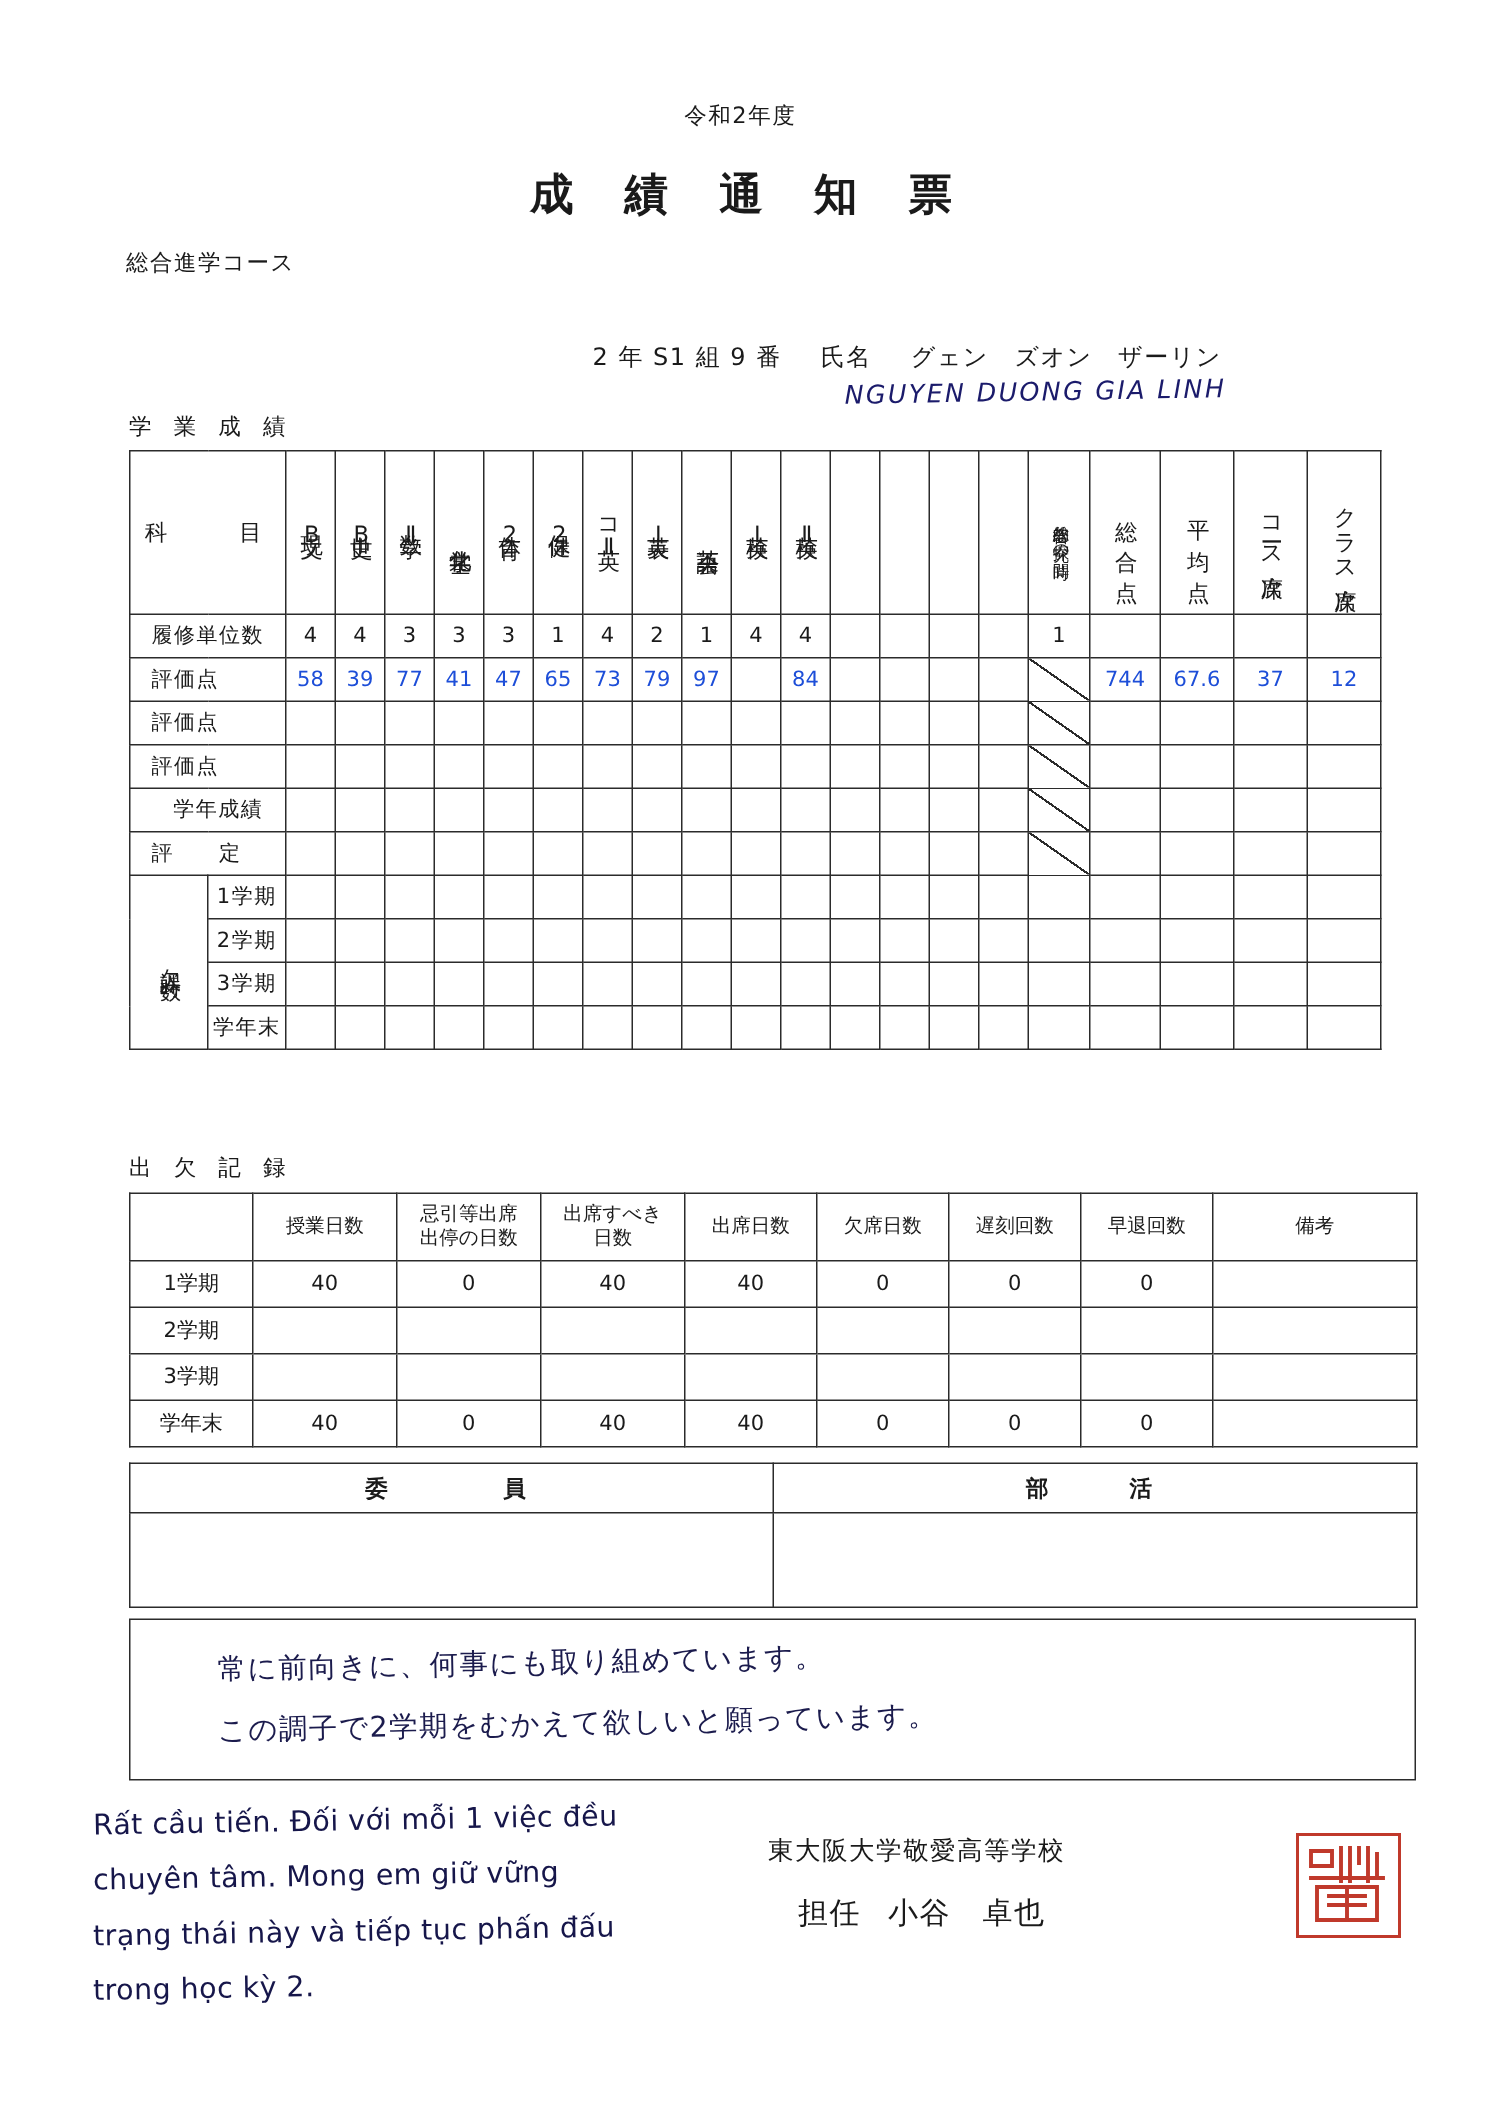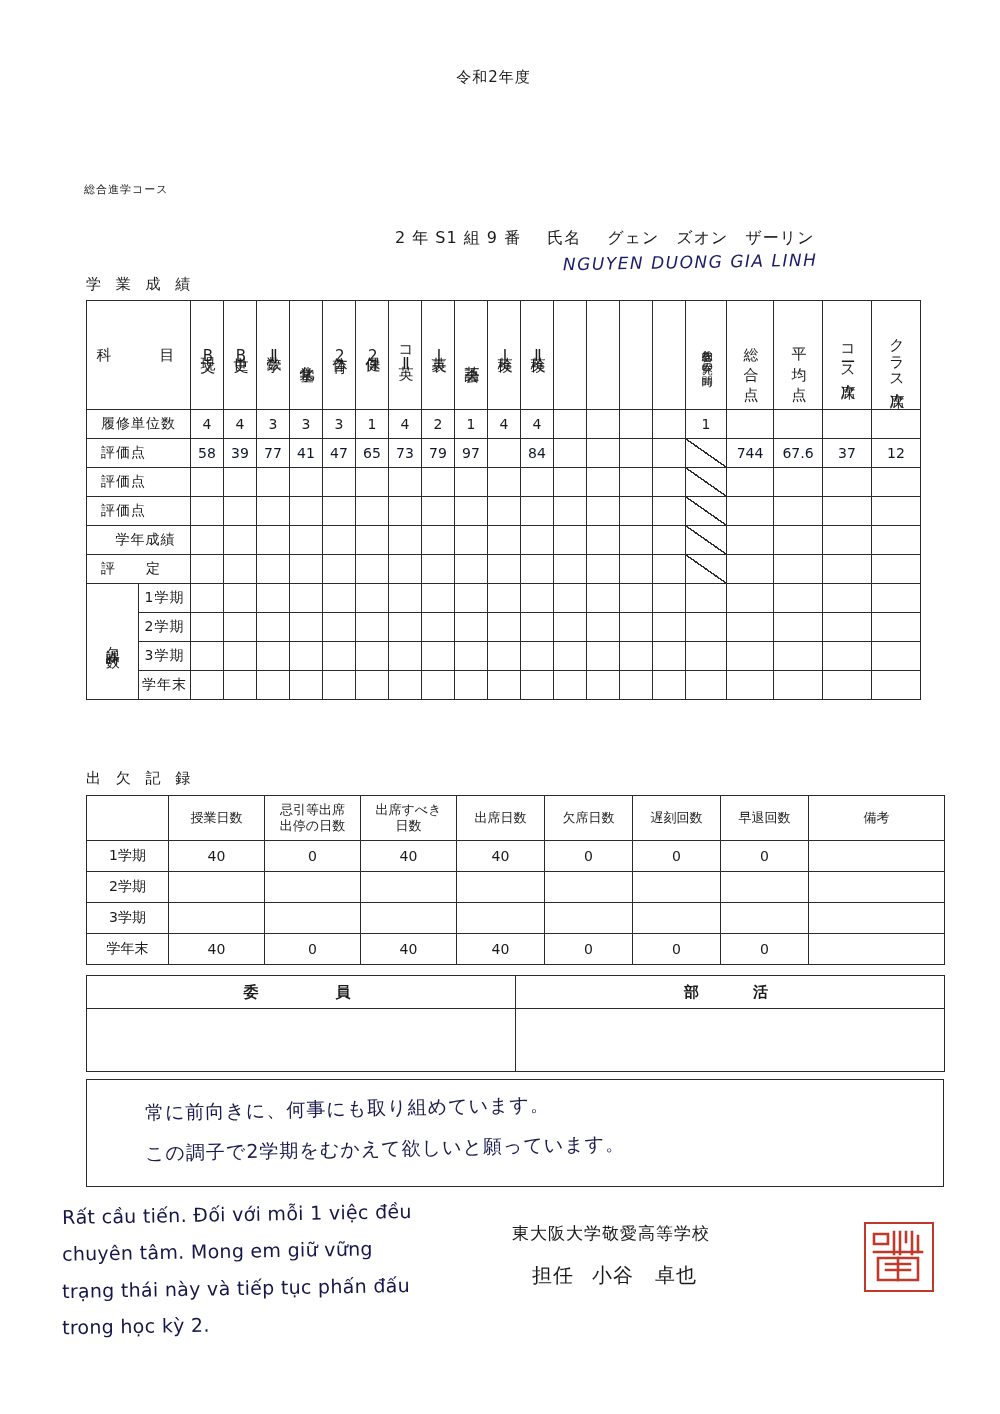--- a/index.html
+++ b/index.html
@@ -34,22 +34,22 @@
     position: absolute;
     left: 0; top: 110px;
     width: 1000px;
     text-align: center;
     font-size: 29px;
     letter-spacing: 12px;
     font-weight: bold;
   }
   .course-name {
     position: absolute;
-    left: 84px; top: 182px;
-    font-size: 11px;
+    left: 84px; top: 166px;
+    font-size: 15px;
     letter-spacing: 1px;
   }
   .student-line {
     position: absolute;
     left: 395px; top: 228px;
     font-size: 16px;
     letter-spacing: 1px;
     white-space: nowrap;
   }
   .student-line .gap { display: inline-block; width: 26px; }
@@ -122,21 +122,21 @@
     font-size: 15px;
     letter-spacing: 6px;
   }
   .rowlabel {
     font-size: 14px;
     letter-spacing: 1px;
   }
   .val { font-size: 14px; }
   .hand {
     font-family: "DejaVu Sans", sans-serif;
-    color: #0f172a;
+    color: #1d4ed8;
   }
   .diag {
     position: relative;
   }
   .diag::after {
     content: "";
     position: absolute;
     left: 0; top: 0; right: 0; bottom: 0;
     background: linear-gradient(to top right, transparent calc(50% - 0.7px), #2b2b2b calc(50% - 0.7px), #2b2b2b calc(50% + 0.7px), transparent calc(50% + 0.7px));
   }
@@ -225,20 +225,21 @@
     box-sizing: border-box;
   }
   #seal svg { display: block; }
 </style>
 </head>
 <body>
 
 <div class="page">
 
   <div class="era-year">令和2年度</div>
+  <div class="doc-title">成 績 通 知 票</div>
   <div class="course-name">総合進学コース</div>
 
   <div class="student-line">
     <span>2 年 S1 組  9 番</span><span class="gap"></span><span>氏名</span><span class="gap"></span><span>グェン　ズオン　ザーリン</span>
   </div>
   <div class="student-romaji">NGUYEN DUONG GIA LINH</div>
 
   <div class="section-label" id="lbl-gakugyo">学 業 成 績</div>
 
   <table id="grades-table">

